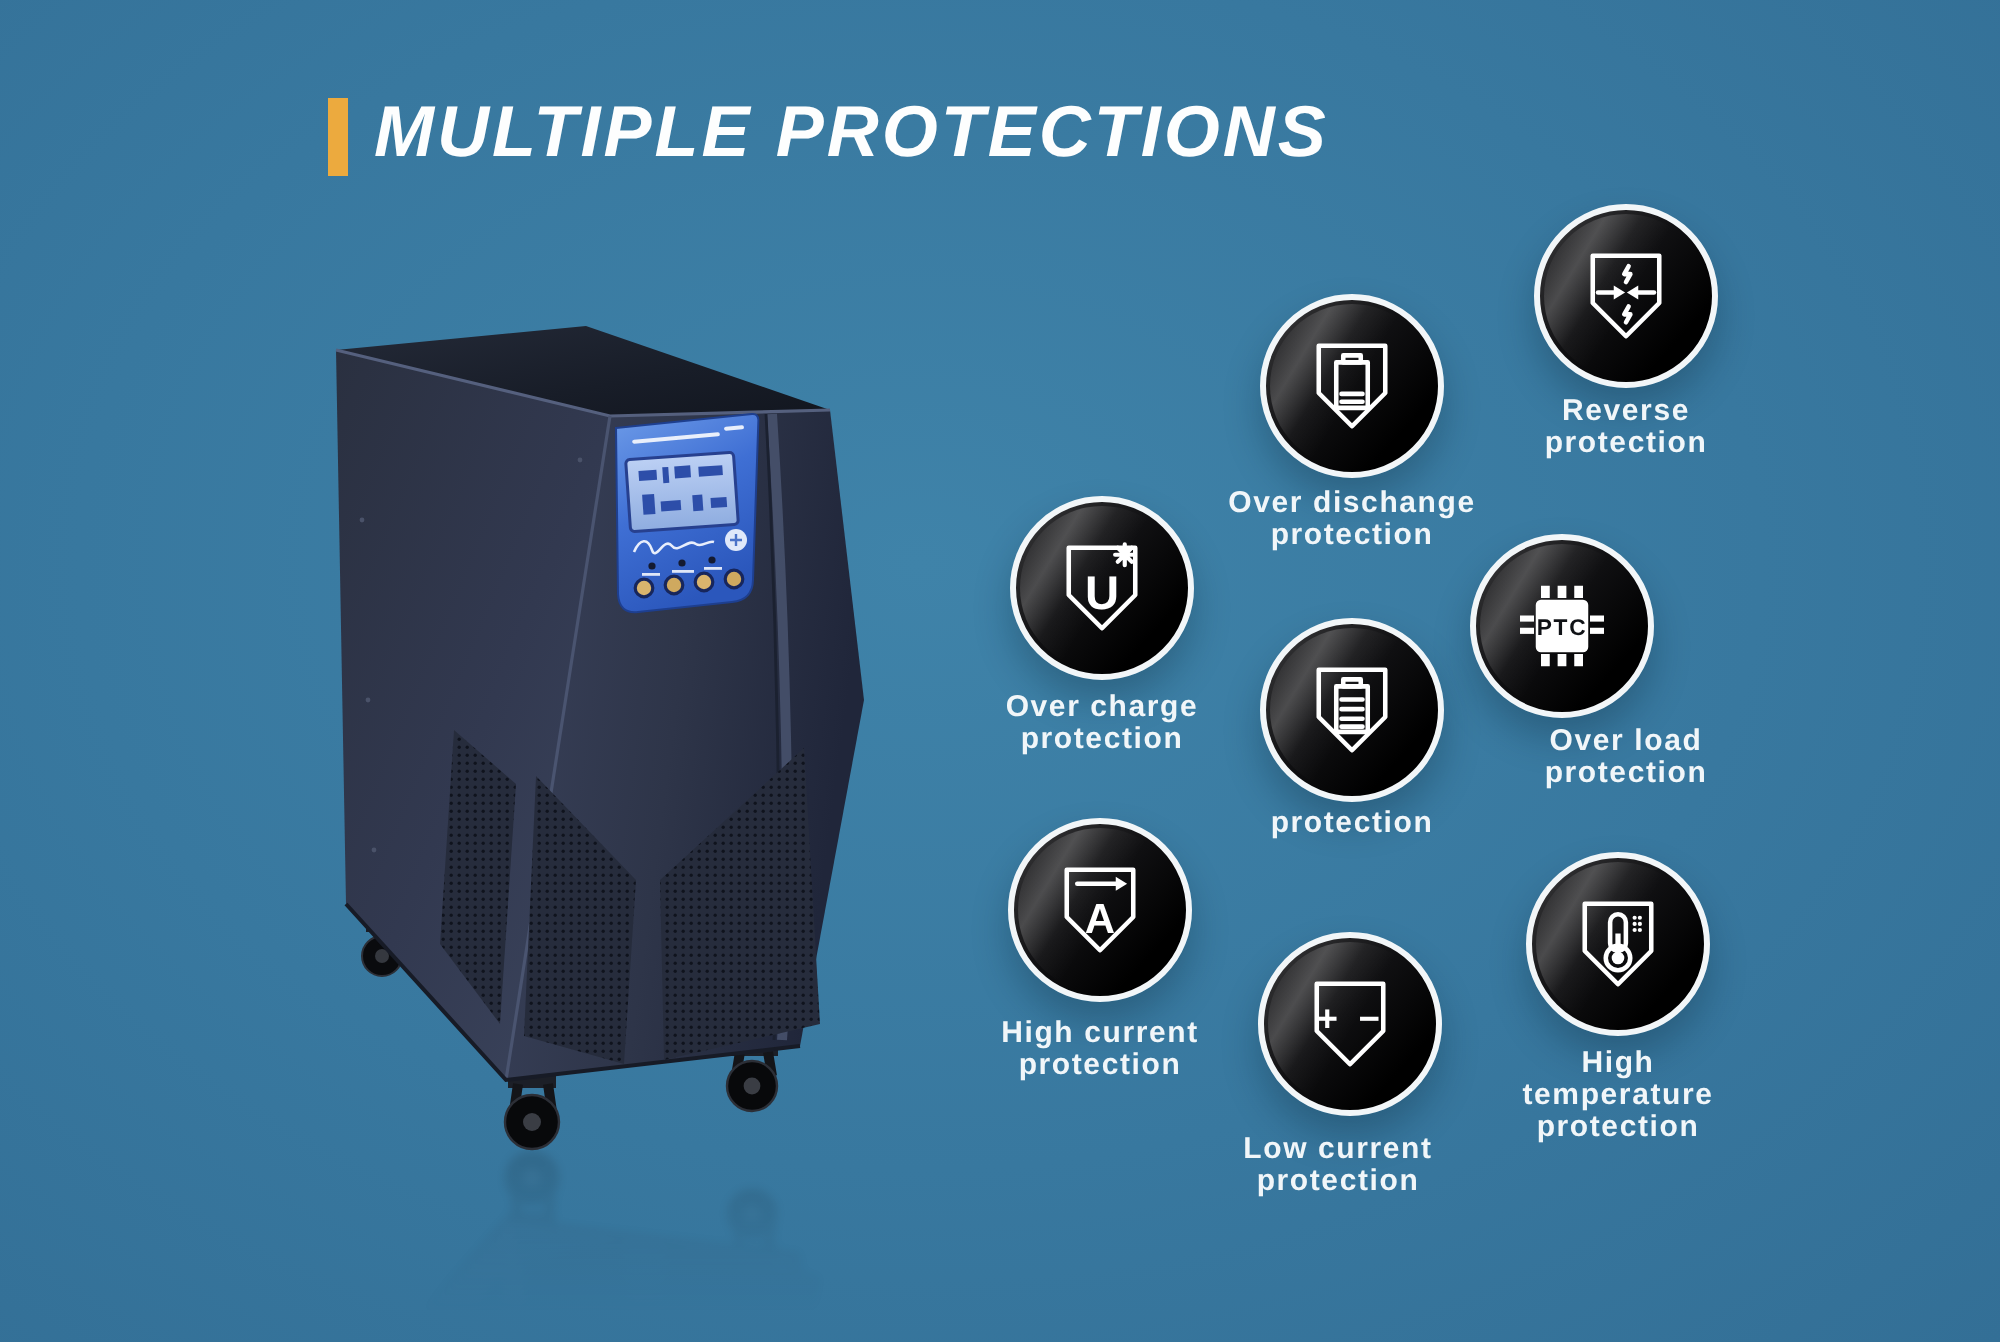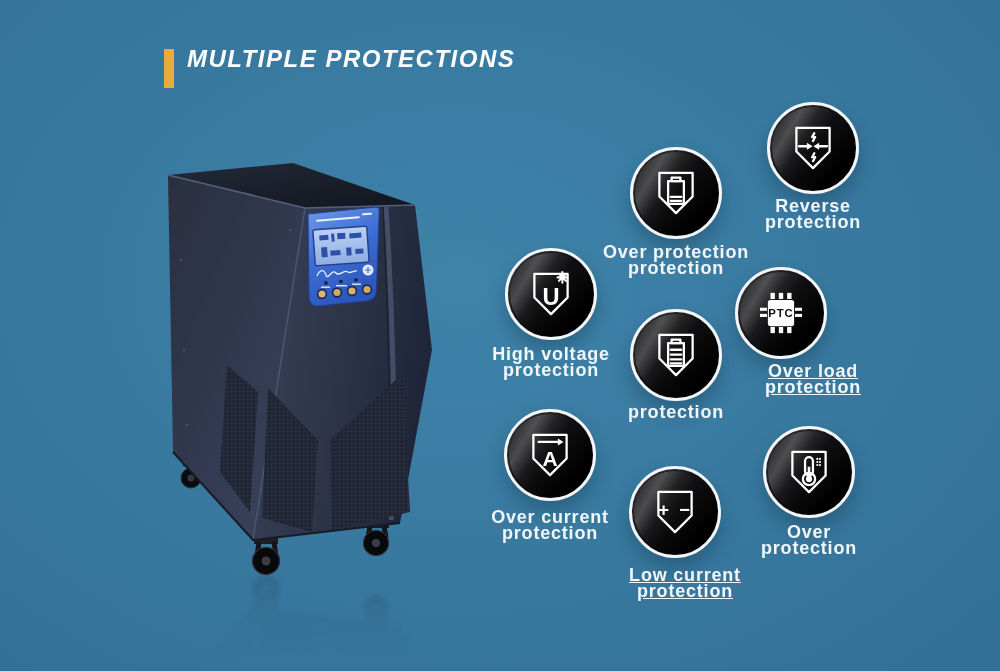--- a/index.html
+++ b/index.html
@@ -6,39 +6,39 @@
   body{
     width:1000px;height:671px;position:relative;overflow:hidden;
     font-family:"Liberation Sans",sans-serif;
     background:radial-gradient(ellipse at 46% 42%, #3f83a9 0%, #38789f 55%, #336f96 100%);
   }
   .abs{position:absolute;}
   
   .title-bar{left:164px;top:49px;width:10px;height:39px;background:#ECAA3E;}
   .page-title{
     left:187px;top:45px;width:600px;
-    font-size:24px;font-weight:bold;font-style:italic;
+    font-size:36px;font-weight:bold;font-style:italic;
     letter-spacing:1.5px;color:#fdfefe;white-space:nowrap;
   }
   
   .prot-circle{
     width:86px;height:86px;border-radius:50%;
     border:3px solid #f2f6f8;
     background:linear-gradient(132deg,#5a5a5a 0%,#2b2b2d 16%,#101012 45%,#000 78%);
     box-shadow:0 10px 18px rgba(8,32,48,.28);
     position:absolute;
   }
   .prot-circle::before{
     content:'';position:absolute;inset:2px;border-radius:50%;
     background:linear-gradient(121deg,transparent 10%,rgba(255,255,255,.20) 24%,rgba(255,255,255,.04) 38%,transparent 52%);
   }
   .prot-icon{position:absolute;left:15px;top:15px;width:56px;height:56px;}
   .prot-label{
     position:absolute;width:176px;text-align:center;
-    color:#f1f6f9;font-size:18px;font-weight:bold;letter-spacing:.8px;line-height:16px;
+    color:#f1f6f9;font-size:15px;font-weight:bold;letter-spacing:.8px;line-height:16px;
   }
   .icon-stroke{stroke:#fff;fill:none;stroke-width:2.6;stroke-linejoin:round;stroke-linecap:round;}
   .icon-text{fill:#fff;font-family:"Liberation Sans",sans-serif;font-weight:bold;}
   
   .device-svg{left:140px;top:140px;width:320px;height:470px;}
   .reflection-wrap{
     left:140px;top:575px;width:320px;height:94px;overflow:hidden;opacity:.13;
     filter:blur(2px);
     -webkit-mask-image:linear-gradient(to bottom,rgba(0,0,0,.95),transparent 88%);
     mask-image:linear-gradient(to bottom,rgba(0,0,0,.95),transparent 88%);
@@ -170,21 +170,21 @@
 
 <div class="prot-circle" style="left:630px;top:147px;">
   <svg class="prot-icon" viewBox="0 0 64 64">
     <path class="icon-stroke" d="M13 9 H51 V36 L32 55 L13 36 Z"></path>
     <rect class="icon-stroke" x="27" y="14.5" width="10" height="4" stroke-width="2.2"></rect>
     <rect class="icon-stroke" x="23" y="18.5" width="18" height="26" stroke-width="2.4"></rect>
     <path class="icon-stroke" d="M26 36.5 H38 M26 41 H38" stroke-width="2.2"></path>
   </svg>
 </div>
 <div class="prot-label" style="left:588px;top:244px;">
-  <div>Over protection</div>
+  <div>Over dischange</div>
   <div>protection</div>
 </div>
 
 <div class="prot-circle" style="left:767px;top:102px;">
   <svg class="prot-icon" viewBox="0 0 64 64">
     <path class="icon-stroke" d="M13 9 H51 V36 L32 55 L13 36 Z"></path>
     <path class="icon-stroke" d="M16 30 H25" stroke-width="2.4"></path>
     <polygon points="25,26 31.5,30 25,34" fill="#fff"></polygon>
     <path class="icon-stroke" d="M48 30 H39" stroke-width="2.4"></path>
     <polygon points="39,26 32.5,30 39,34" fill="#fff"></polygon>
@@ -200,21 +200,21 @@
 <div class="prot-circle" style="left:505px;top:248px;">
   <svg class="prot-icon" viewBox="0 0 64 64">
     <path class="icon-stroke" d="M13 9 H51 V36 L32 55 L13 36 Z"></path>
     <text class="icon-text" x="32" y="44" font-size="27" text-anchor="middle">U</text>
     <g stroke="#fff" stroke-width="2.4" stroke-linecap="round">
       <path d="M45 7 L45 19 M39.5 13 L50.5 13 M41 9 L49 17 M49 9 L41 17"></path>
     </g>
   </svg>
 </div>
 <div class="prot-label" style="left:463px;top:346px;">
-  <div>High voltage</div>
+  <div>Over charge</div>
   <div>protection</div>
 </div>
 
 <div class="prot-circle" style="left:735px;top:267px;">
   <svg class="prot-icon" viewBox="0 0 64 64">
     <g fill="#fff">
       <rect x="17" y="17" width="30" height="30" rx="3"></rect>
       <rect x="20" y="9" width="5" height="7"></rect>
         <rect x="29.5" y="9" width="5" height="7"></rect>
         <rect x="39" y="9" width="5" height="7"></rect>
@@ -222,21 +222,21 @@
         <rect x="29.5" y="48" width="5" height="7"></rect>
         <rect x="39" y="48" width="5" height="7"></rect>
       <rect x="8" y="26" width="8" height="3.5"></rect>
         <rect x="8" y="33" width="8" height="3.5"></rect>
       <rect x="48" y="26" width="8" height="3.5"></rect>
         <rect x="48" y="33" width="8" height="3.5"></rect>
     </g>
     <text x="32" y="37" font-size="13" font-weight="bold" letter-spacing="1" text-anchor="middle" fill="#101216" font-family="Liberation Sans, sans-serif">PTC</text>
   </svg>
 </div>
-<div class="prot-label" style="left:725px;top:363px;text-decoration:underline;">
+<div class="prot-label" style="left:725px;top:363px;">
   <div>Over load</div>
   <div>protection</div>
 </div>
 
 <div class="prot-circle" style="left:630px;top:309px;">
   <svg class="prot-icon" viewBox="0 0 64 64">
     <path class="icon-stroke" d="M13 9 H51 V36 L32 55 L13 36 Z"></path>
     <rect class="icon-stroke" x="27" y="14.5" width="10" height="4" stroke-width="2.2"></rect>
     <rect class="icon-stroke" x="23" y="18.5" width="18" height="26" stroke-width="2.4"></rect>
     <path class="icon-stroke" d="M26 26 H38 M26 31.5 H38 M26 37 H38 M26 41.5 H38" stroke-width="2.2"></path>
@@ -248,31 +248,31 @@
 
 <div class="prot-circle" style="left:504px;top:409px;">
   <svg class="prot-icon" viewBox="0 0 64 64">
     <path class="icon-stroke" d="M13 9 H51 V36 L32 55 L13 36 Z"></path>
     <path class="icon-stroke" d="M19 17 H41" stroke-width="2.4"></path>
     <polygon points="41,13 47.5,17 41,21" fill="#fff"></polygon>
     <text class="icon-text" x="32" y="45" font-size="24" text-anchor="middle">A</text>
   </svg>
 </div>
 <div class="prot-label" style="left:462px;top:509px;">
-  <div>Over current</div>
+  <div>High current</div>
   <div>protection</div>
 </div>
 
 <div class="prot-circle" style="left:629px;top:466px;">
   <svg class="prot-icon" viewBox="0 0 64 64">
     <path class="icon-stroke" d="M13 9 H51 V36 L32 55 L13 36 Z"></path>
     <text class="icon-text" x="32.5" y="36" font-size="21" letter-spacing="3" text-anchor="middle">+ −</text>
   </svg>
 </div>
-<div class="prot-label" style="left:597px;top:567px;text-decoration:underline;">
+<div class="prot-label" style="left:581px;top:567px;">
   <div>Low current</div>
   <div>protection</div>
 </div>
 
 <div class="prot-circle" style="left:763px;top:426px;">
   <svg class="prot-icon" viewBox="0 0 64 64">
     <path class="icon-stroke" d="M13 9 H51 V36 L32 55 L13 36 Z"></path>
     <rect class="icon-stroke" x="27.5" y="15" width="9" height="21" rx="4.5" stroke-width="2.3"></rect>
     <circle class="icon-stroke" cx="32" cy="40" r="7" stroke-width="2.3"></circle>
     <rect x="30.5" y="26" width="3" height="13" fill="#fff"></rect>
@@ -281,15 +281,16 @@
       <circle cx="41.5" cy="17" r="1.2"></circle>
         <circle cx="44.5" cy="17" r="1.2"></circle>
       <circle cx="41.5" cy="20.5" r="1.2"></circle>
         <circle cx="44.5" cy="20.5" r="1.2"></circle>
       <circle cx="41.5" cy="24" r="1.2"></circle>
         <circle cx="44.5" cy="24" r="1.2"></circle>
     </g>
   </svg>
 </div>
 <div class="prot-label" style="left:721px;top:524px;">
-  <div>Over</div>
+  <div>High</div>
+  <div>temperature</div>
   <div>protection</div>
 </div>
 
 </body></html>

